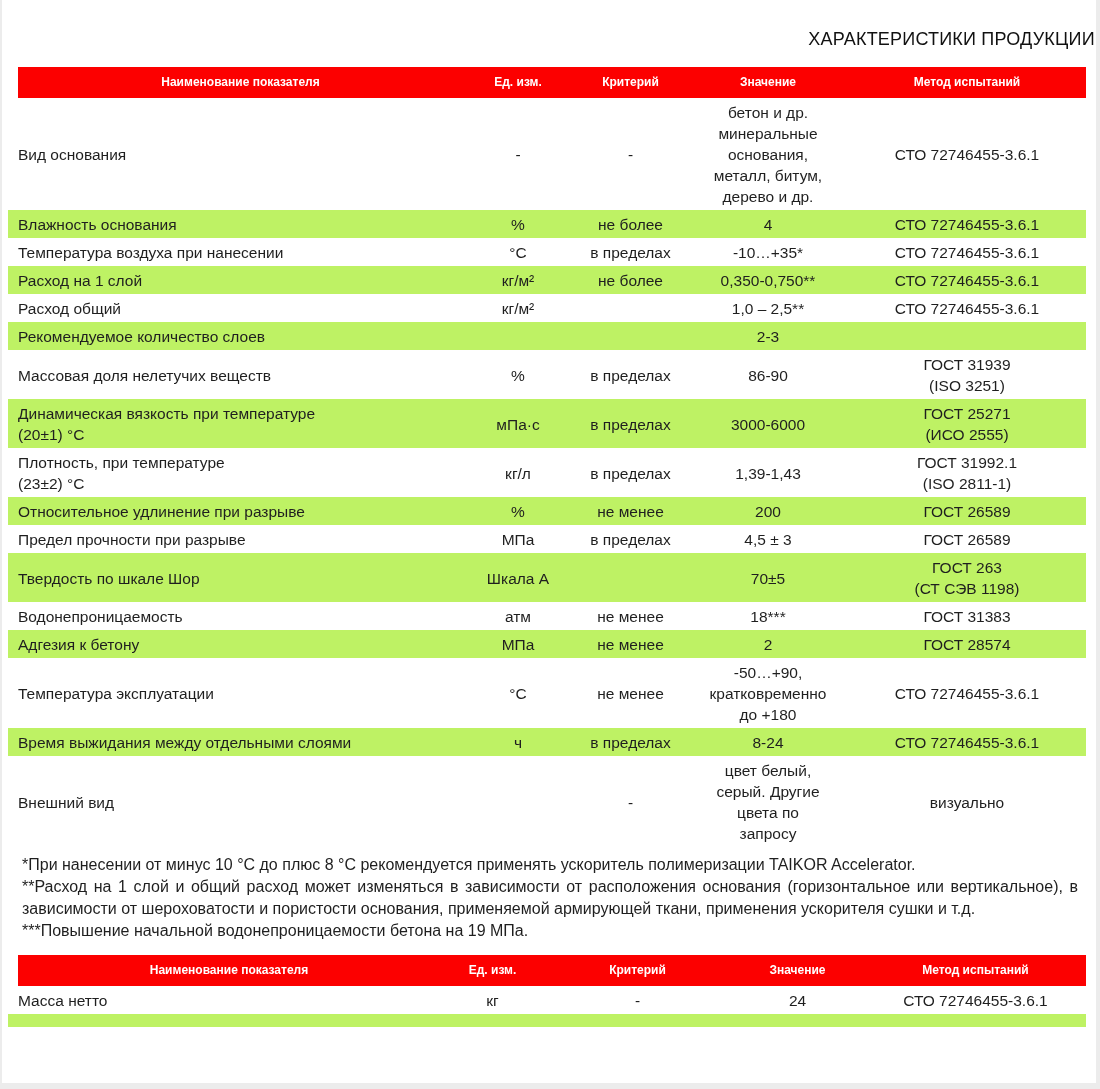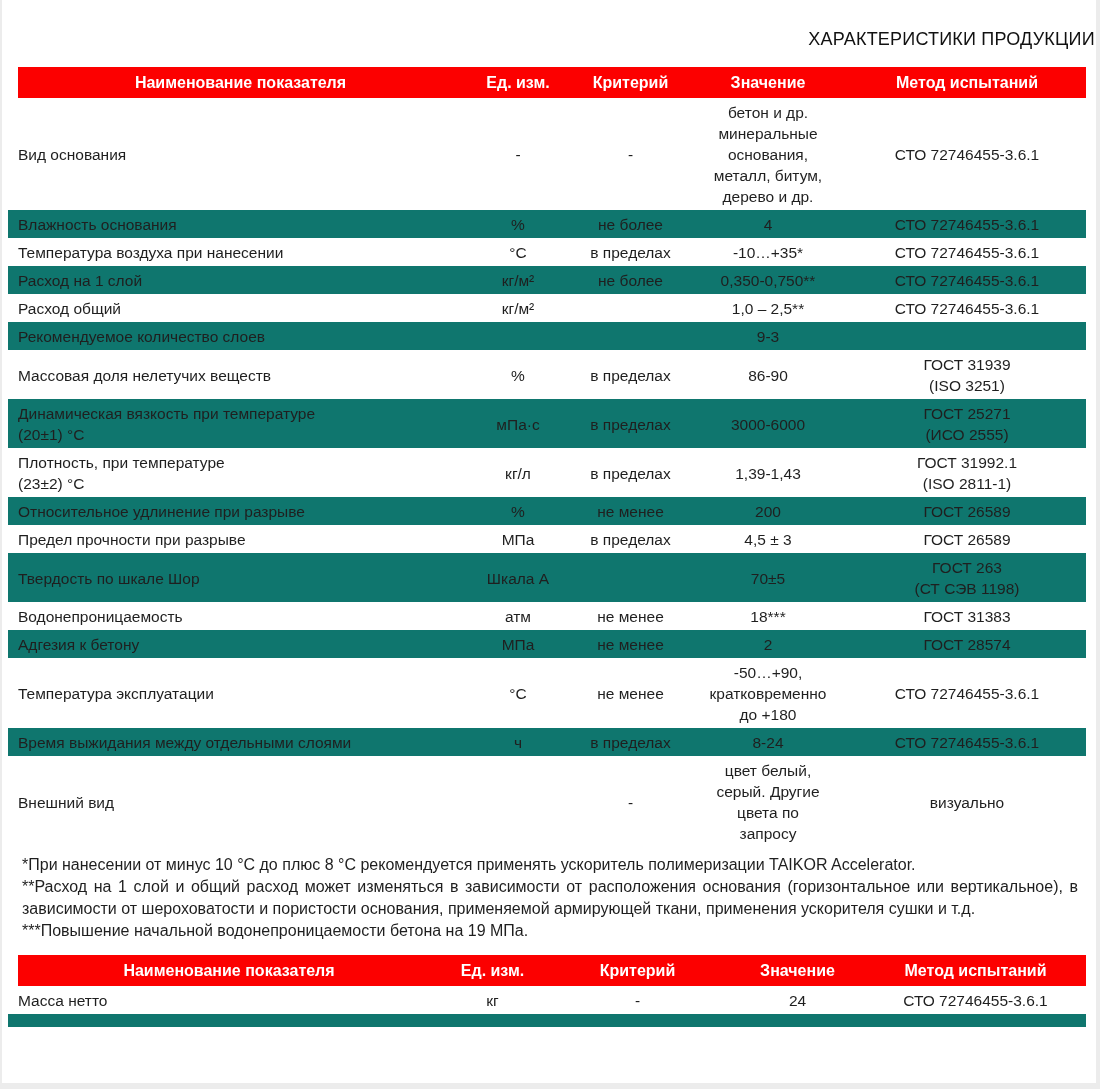--- a/index.html
+++ b/index.html
@@ -30,40 +30,40 @@
     border-collapse: collapse;
     table-layout: fixed;
     margin-left: 8px;
     width: 1078px;
   }
   #char-table { margin-top: 17px; }
   #geo-table { margin-top: 13px; }
 
   table.spec th {
     color: #ffffff;
-    font-size: 16px;
+    font-size: 12px;
     font-weight: 700;
     padding: 5px 0;
     line-height: 21px;
     text-align: center;
   }
   table.spec thead td.sp { background: #ffffff; padding: 0; }
 
   table.spec td {
     font-size: 15.5px;
     line-height: 21px;
     vertical-align: middle;
     text-align: center;
     padding: 4px 0 3px 0;
     white-space: pre-line;
   }
   table.spec td.name {
     text-align: left;
   }
-  table.spec tr.stripe td { background: #0f766e; }
+  table.spec tr.stripe td { background: #bef264; }
   table.spec tr.empty-row td { height: 13px; padding: 0; }
 
   .footnotes {
     margin: 7px 22px 0 22px;
     font-size: 16px;
     line-height: 22px;
     text-align: justify;
   }
   .footnotes p { margin: 0; }
 
@@ -143,21 +143,21 @@
           <td>кг/м²</td>
           <td></td>
           <td>1,0 – 2,5**</td>
           <td>СТО 72746455-3.6.1</td>
         </tr>
         <tr class="stripe">
           <td></td>
           <td class="name">Рекомендуемое количество слоев</td>
           <td></td>
           <td></td>
-          <td>9-3</td>
+          <td>2-3</td>
           <td></td>
         </tr>
         <tr>
           <td></td>
           <td class="name">Массовая доля нелетучих веществ</td>
           <td>%</td>
           <td>в пределах</td>
           <td>86-90</td>
           <td>ГОСТ 31939
 (ISO 3251)</td>

